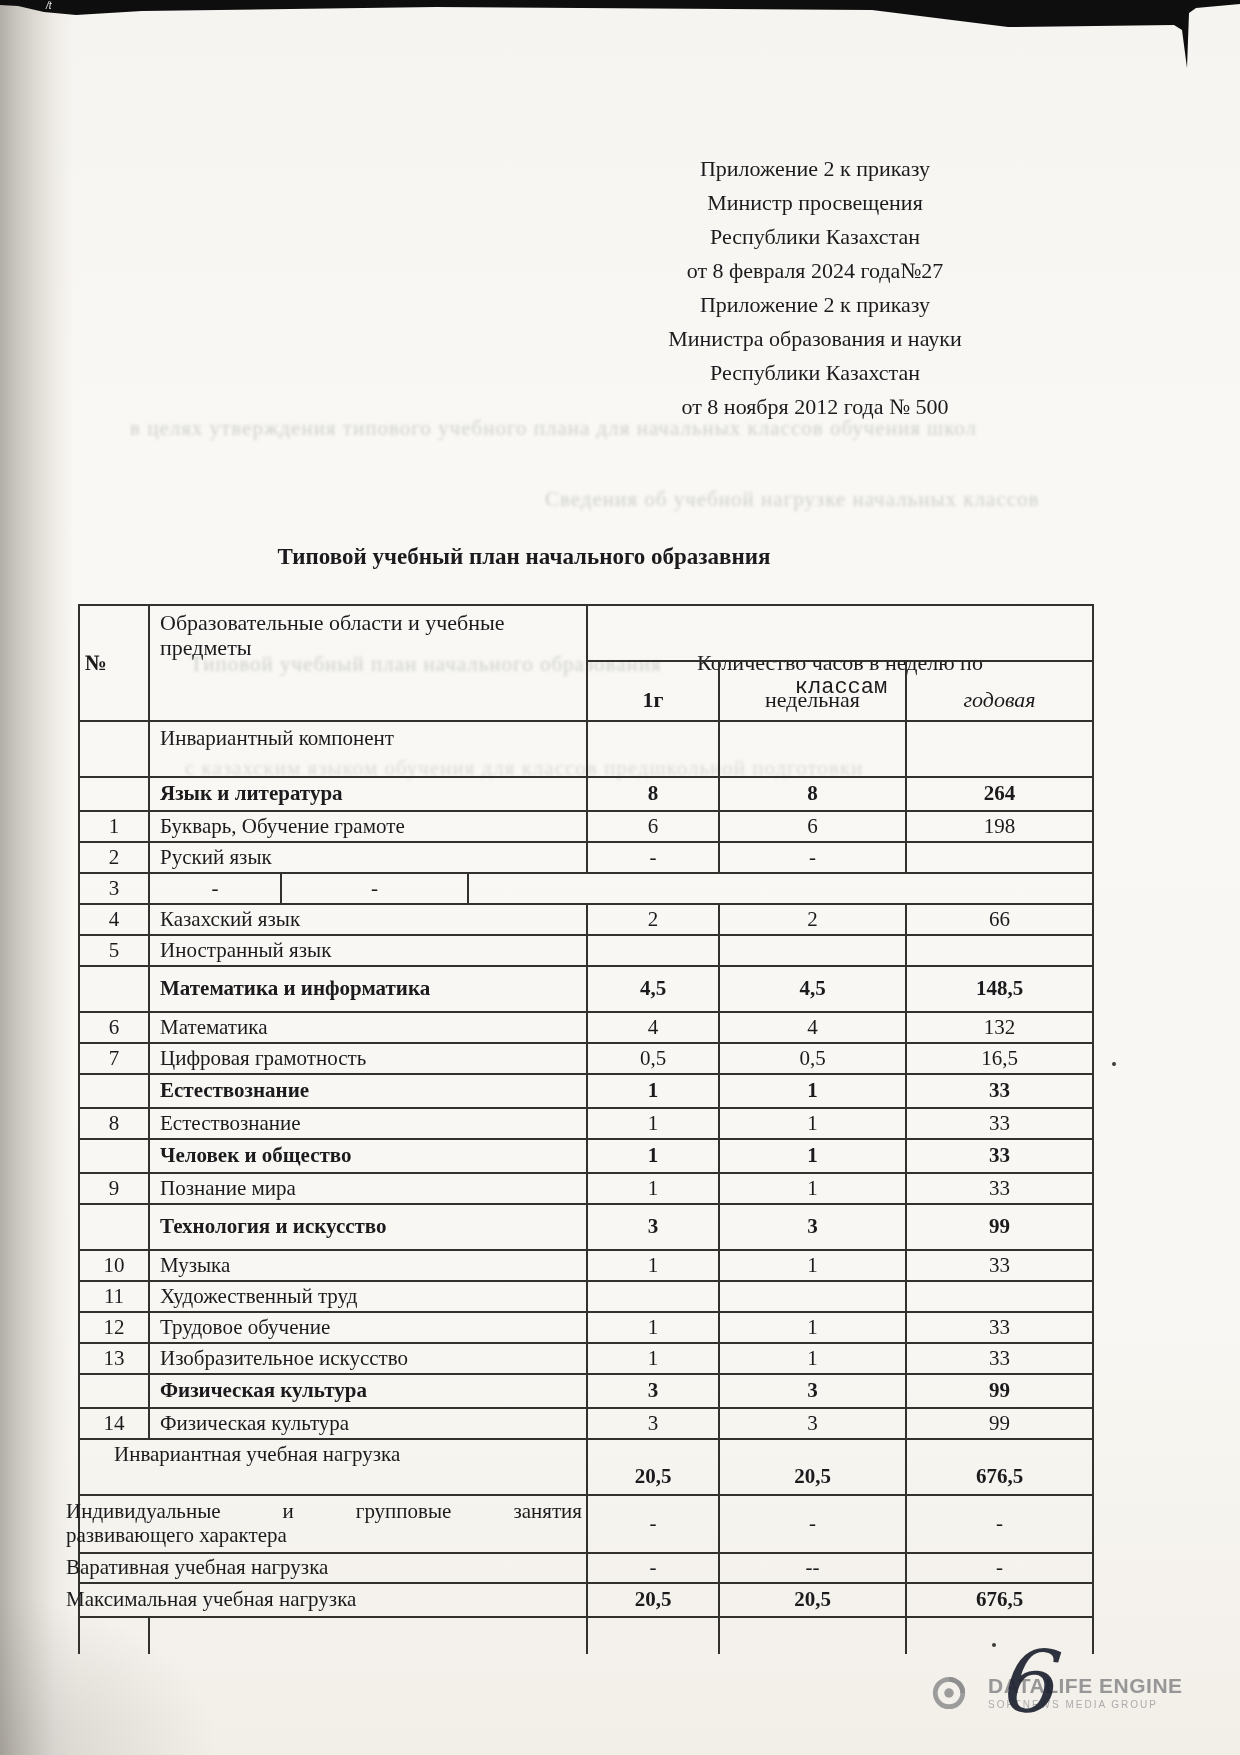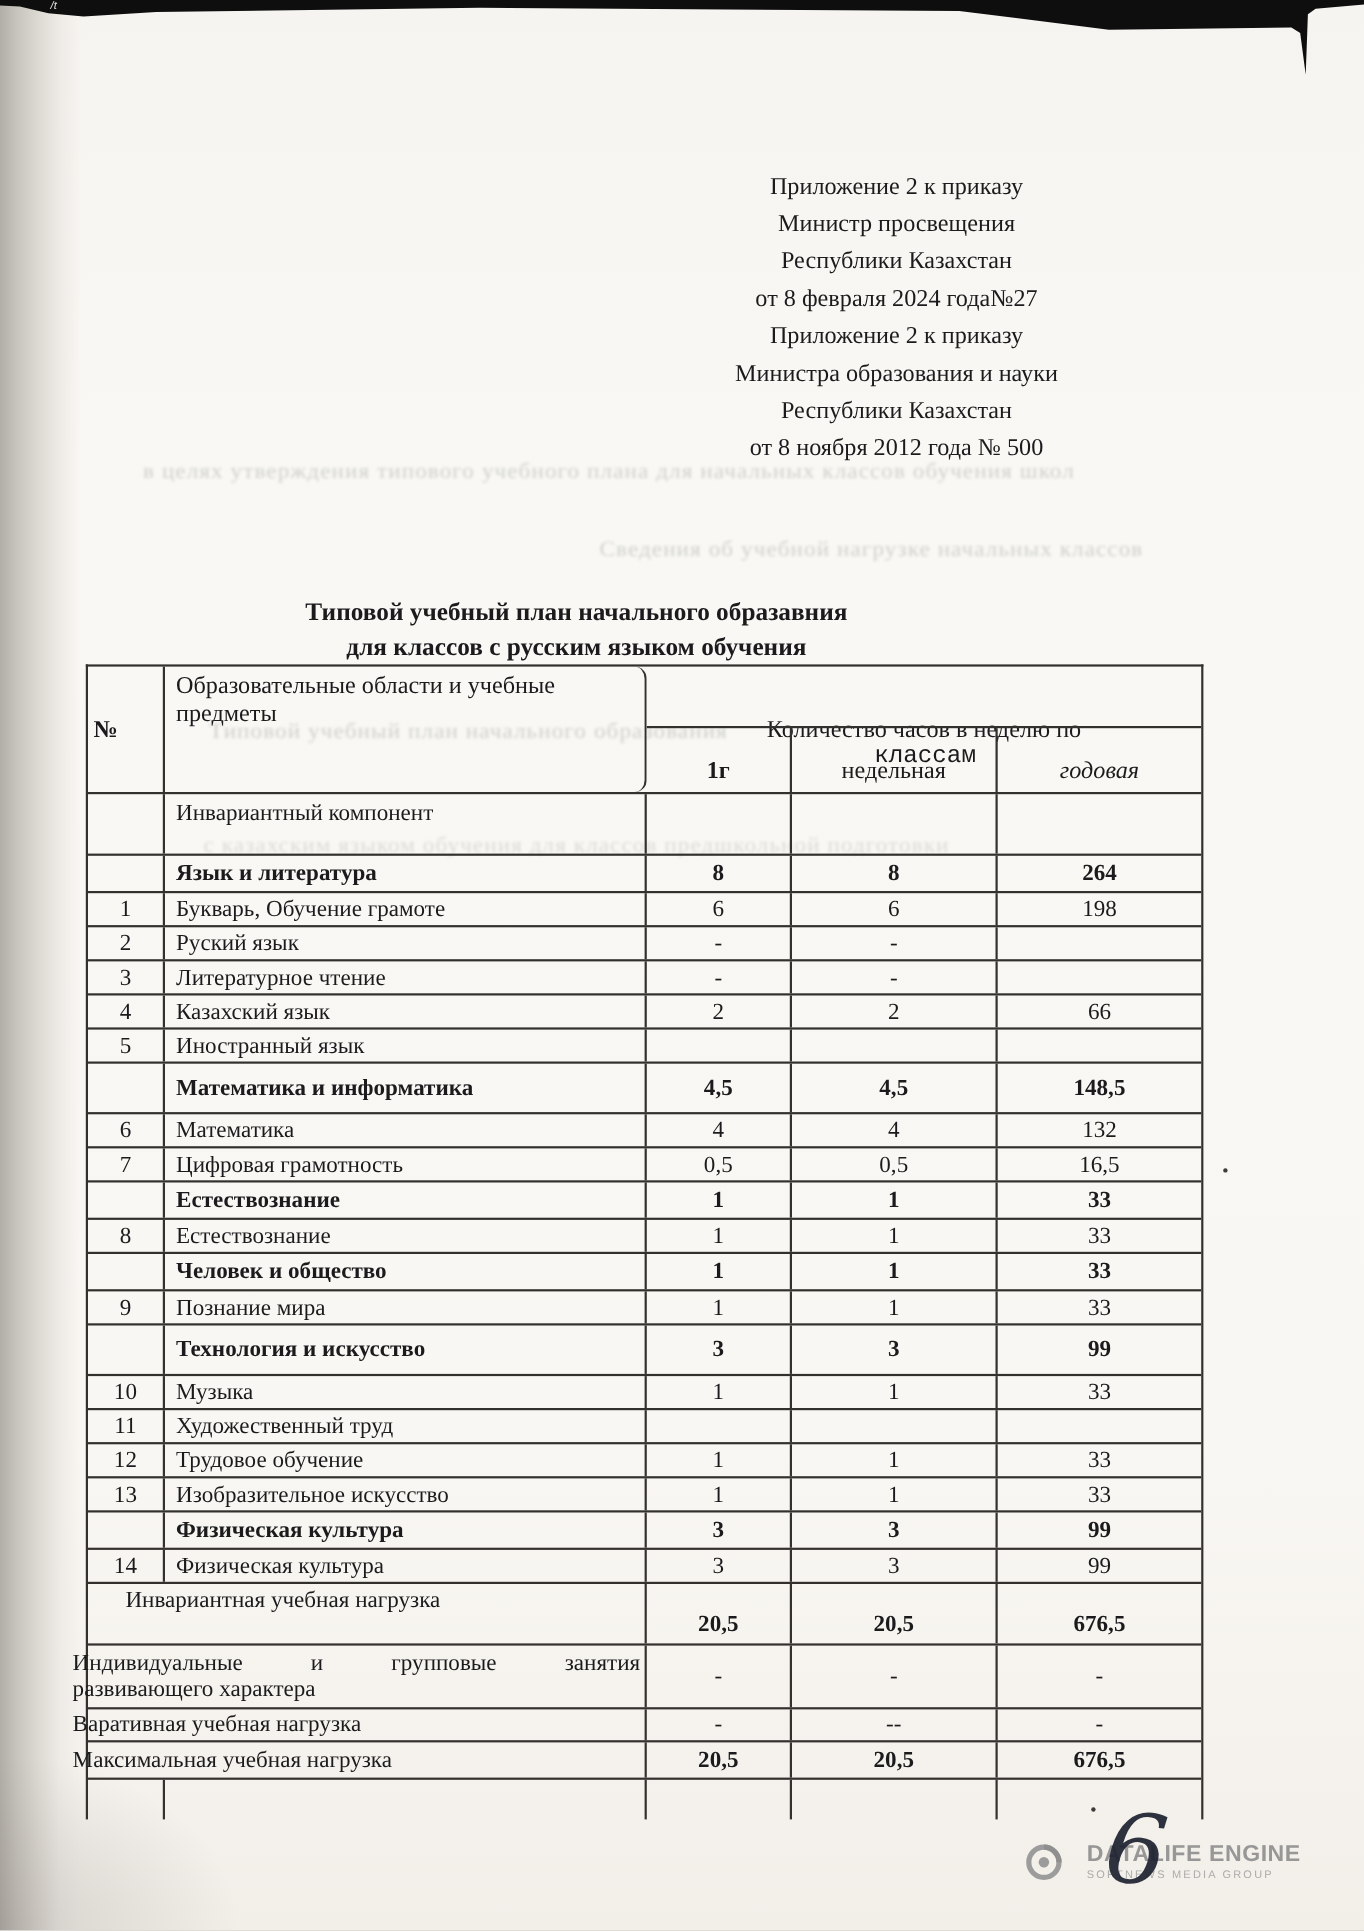--- a/index.html
+++ b/index.html
@@ -64,21 +64,21 @@
   .c { border-right: 2px solid var(--line); }
   .no   { width: 70px;  display: flex; align-items: center; justify-content: center; }
   .subj { width: 438px; display: flex; flex-direction: column; justify-content: center; padding-left: 10px; }
   .v    { display: flex; align-items: center; justify-content: center; }
   .v1 { width: 132px; }
   .v2 { width: 187px; }
   .v3 { width: 185px; border-right: none; }
   
   .thead { display: flex; height: 116px; border-bottom: 2px solid var(--line); font-size: 22px; }
   .thead .no { justify-content: flex-start; padding-left: 5px; font-weight: bold; }
-  .thead .subj { justify-content: flex-start; padding-top: 5px; border-radius: 11px; }
+  .thead .subj { justify-content: flex-start; padding-top: 5px; }
   .hours { width: 504px; display: flex; flex-direction: column; }
   .hours-title { height: 54px; padding: 3px 4px 0; }
   .ht1 { display: block; text-align: center; margin-top: 42px; }
   .ht2 { display: block; text-align: center; padding-left: 2px; font-family: Liberation Mono, monospace; }
   .subcols { flex: 1; display: flex; border-top: 2px solid var(--line); }
   .sc { display: flex; align-items: flex-end; justify-content: center; padding-bottom: 7px; }
   .sc1 { width: 132px; border-right: 2px solid var(--line); font-weight: bold; text-align: center; }
   .sc2 { width: 187px; border-right: 2px solid var(--line); }
   .sc3 { width: 185px; font-style: italic; }
   
@@ -139,21 +139,20 @@
     <div>Республики  Казахстан</div>
     <div>от 8 февраля  2024 года№27</div>
     <div>Приложение  2 к приказу</div>
     <div>Министра  образования и науки</div>
     <div>Республики  Казахстан</div>
     <div>от 8 ноября 2012 года № 500</div>
   </div>
 
   <div class="doc-title">
     <div>Типовой учебный план начального образавния</div>
-    <div>для классов с русским языком обучения</div>
   </div>
 
   <div class="tbl">
     <div class="thead">
       <div class="c no">№</div>
       <div class="c subj">Образовательные области и учебные предметы</div>
       <div class="hours">
         <div class="hours-title">
           <span class="ht1">Количество часов в неделю по</span>
           <span class="ht2">классам</span>
@@ -193,21 +192,20 @@
     <div class="row subject">
       <div class="c no">2</div>
       <div class="c subj">Руский язык</div>
       <div class="c v v1">-</div>
       <div class="c v v2">-</div>
       <div class="c v v3"></div>
     </div>
 
     <div class="row subject">
       <div class="c no">3</div>
-      <div class="c subj">Литературное чтение</div>
       <div class="c v v1">-</div>
       <div class="c v v2">-</div>
       <div class="c v v3"></div>
     </div>
 
     <div class="row subject">
       <div class="c no">4</div>
       <div class="c subj">Казахский язык</div>
       <div class="c v v1">2</div>
       <div class="c v v2">2</div>

